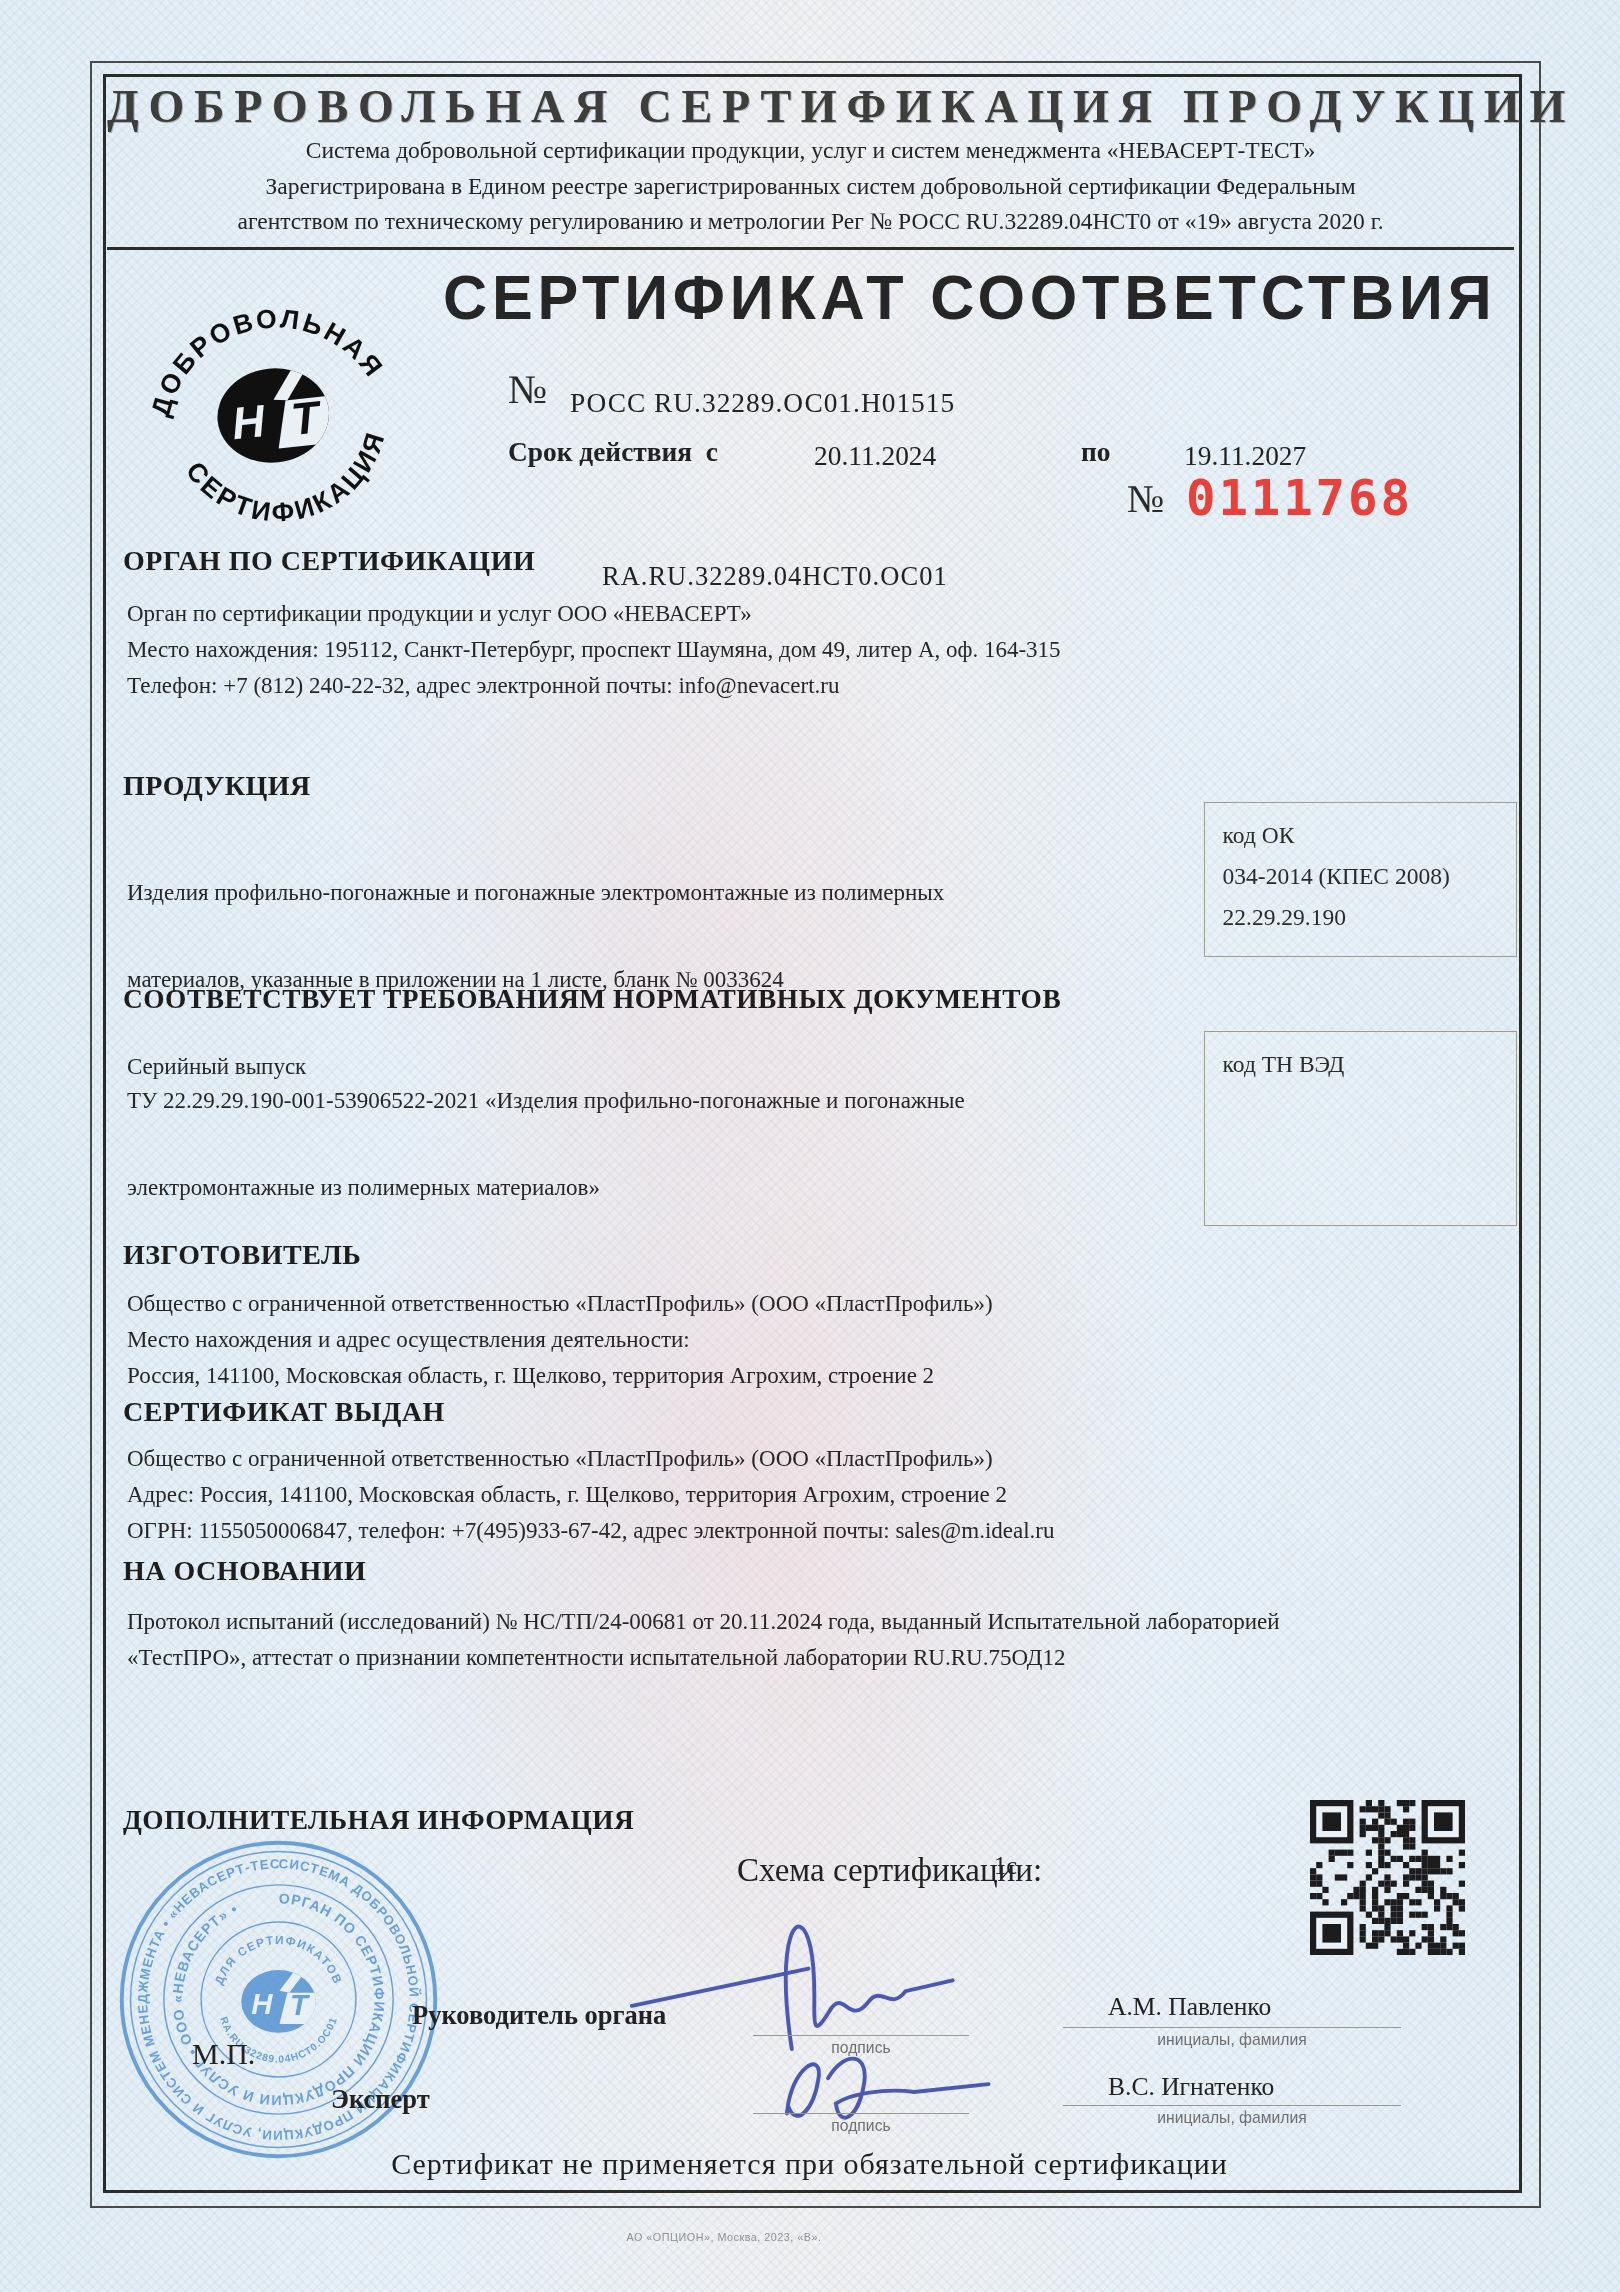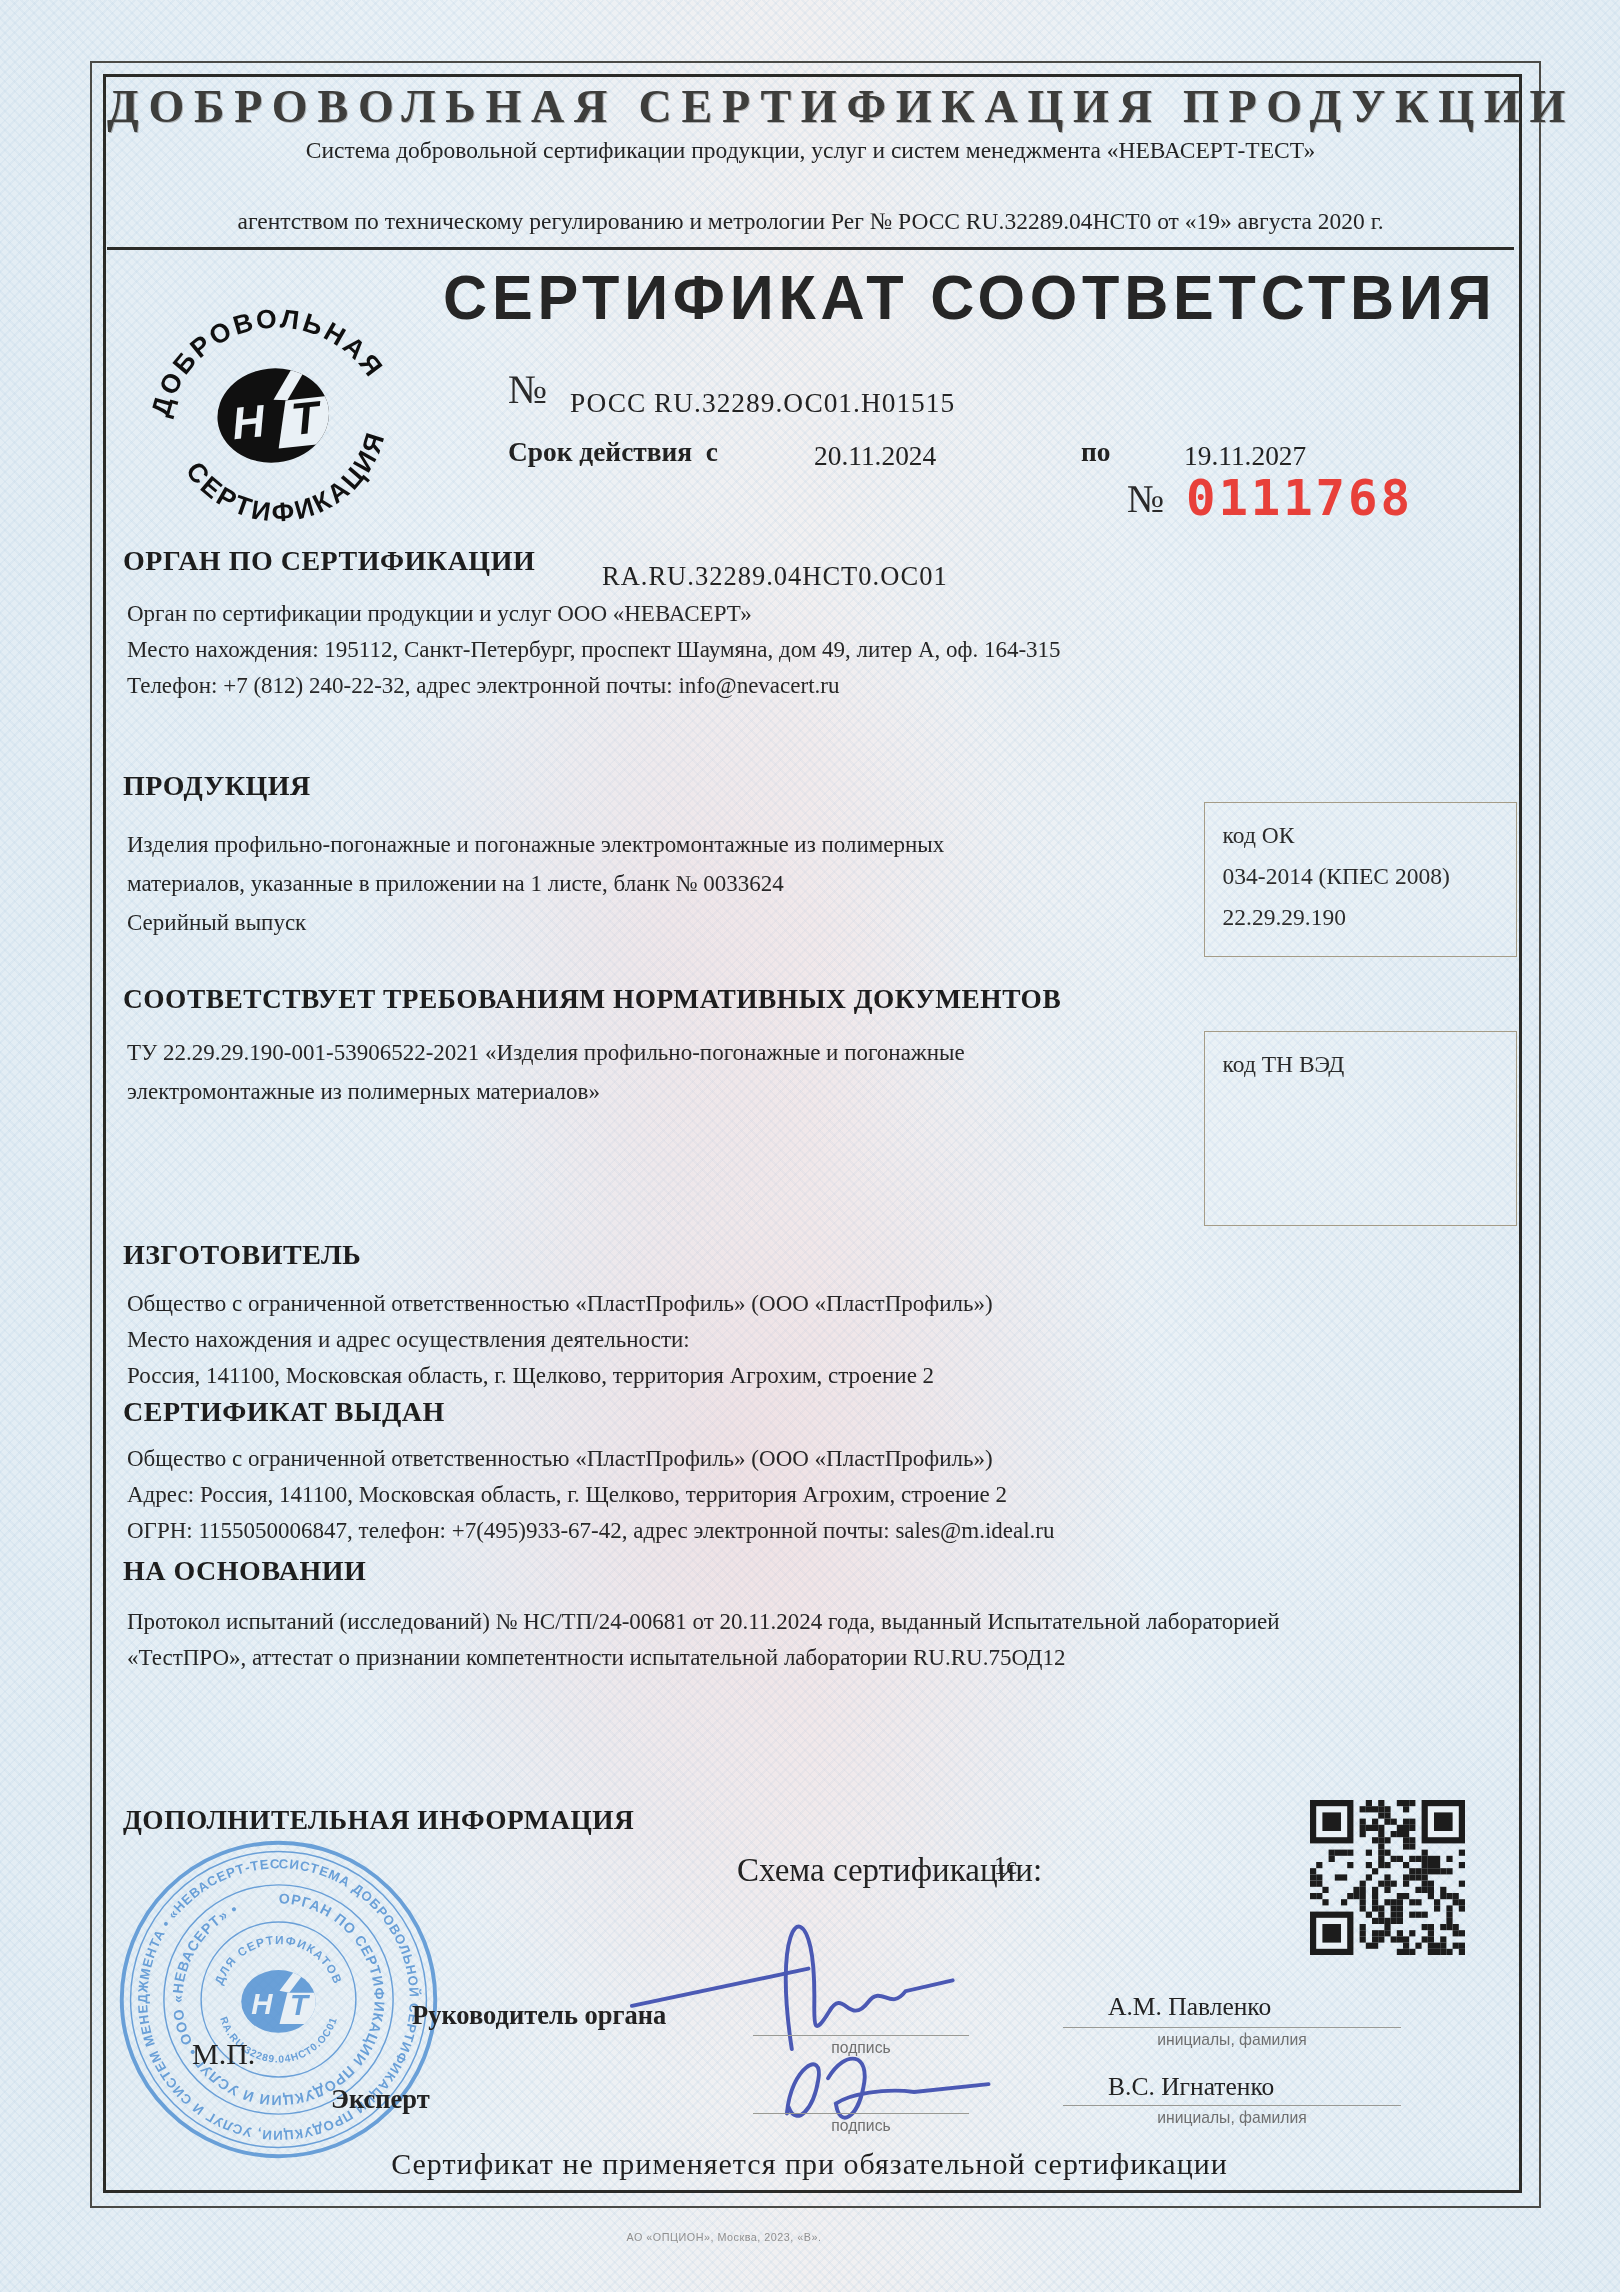--- a/index.html
+++ b/index.html
@@ -20,39 +20,40 @@
   .h-title{left:107px;top:80px;width:1407px;text-align:center;font-size:46px;font-weight:bold;
            letter-spacing:9.8px;color:#3d3d3b;text-shadow:1px 1px 0 rgba(120,120,120,.5);white-space:nowrap;}
   .h-sub{left:107px;width:1407px;text-align:center;font-size:23.5px;color:#242424;white-space:nowrap;}
   .cert-title{left:443px;top:261px;font-family:"Liberation Sans",sans-serif;font-weight:bold;
               font-size:63px;letter-spacing:4.9px;color:#262626;transform:scaleX(.97);transform-origin:left;white-space:nowrap;}
   .no-sign{font-size:41px;color:#2a2a2a;}
   .serif28{font-size:27.4px;}
   .red-number{font-family:"DejaVu Sans Mono",monospace;font-size:49px;color:#e8403a;letter-spacing:2.9px;font-weight:bold;}
   .sec-label{font-weight:bold;font-size:28px;letter-spacing:0.5px;color:#1d1d1d;white-space:nowrap;}
   .body-line{font-size:23px;line-height:36px;color:#262626;white-space:nowrap;}
-  .lh40 .body-line{line-height:39px;}
+  .lh40 .body-line{line-height:39px;margin-top:48px;}
   .code-box{border:1.5px solid #a59c87;background:rgba(255,255,255,.08);padding:11.8px 17.6px;font-size:23.5px;line-height:41px;color:#2a2a2a;}
   .caption{font-family:"Liberation Sans",sans-serif;font-size:15.7px;color:#6f6f6f;text-align:center;}
   .sig-line{border-top:1.5px solid #9a9a94;height:0;}
   .footnote{left:103px;top:2147px;width:1413px;text-align:center;font-size:30px;color:#1f1f1f;letter-spacing:1px;}
   .print-footer{left:0;top:2231px;width:1448px;text-align:center;font-family:"Liberation Sans",sans-serif;
                 font-size:10.8px;color:#8f8f8f;letter-spacing:0.5px;}
   .pre{white-space:pre;}
 </style>
 </head>
 <body>
 
 <div class="page">
 
   <div class="abs frame-outer"></div>
   <div class="abs frame-inner"></div>
 
   <div class="abs h-title">ДОБРОВОЛЬНАЯ СЕРТИФИКАЦИЯ ПРОДУКЦИИ</div>
   <div class="abs h-sub" style="top:137px">Система добровольной сертификации продукции, услуг и систем менеджмента «НЕВАСЕРТ-ТЕСТ»</div>
+  <div class="abs h-sub" style="top:173px">Зарегистрирована в Едином реестре зарегистрированных систем добровольной сертификации Федеральным</div>
   <div class="abs h-sub" style="top:208px">агентством по техническому регулированию и метрологии Рег № РОСС RU.32289.04НСТ0  от «19» августа 2020 г.</div>
   <div class="abs header-rule"></div>
 
   <svg class="abs" style="left:114px;top:247px" width="316" height="294" viewBox="0 0 322 300">
     <defs>
       <path id="embTop" d="M 52,175 A 112 112 0 0 1 268,158" fill="none"></path>
       <path id="embBot" d="M 60,205 A 112 112 0 0 0 276,188" fill="none"></path>
       <clipPath id="embClip">
           <ellipse cx="161" cy="172" rx="57" ry="48"></ellipse>
         </clipPath>

